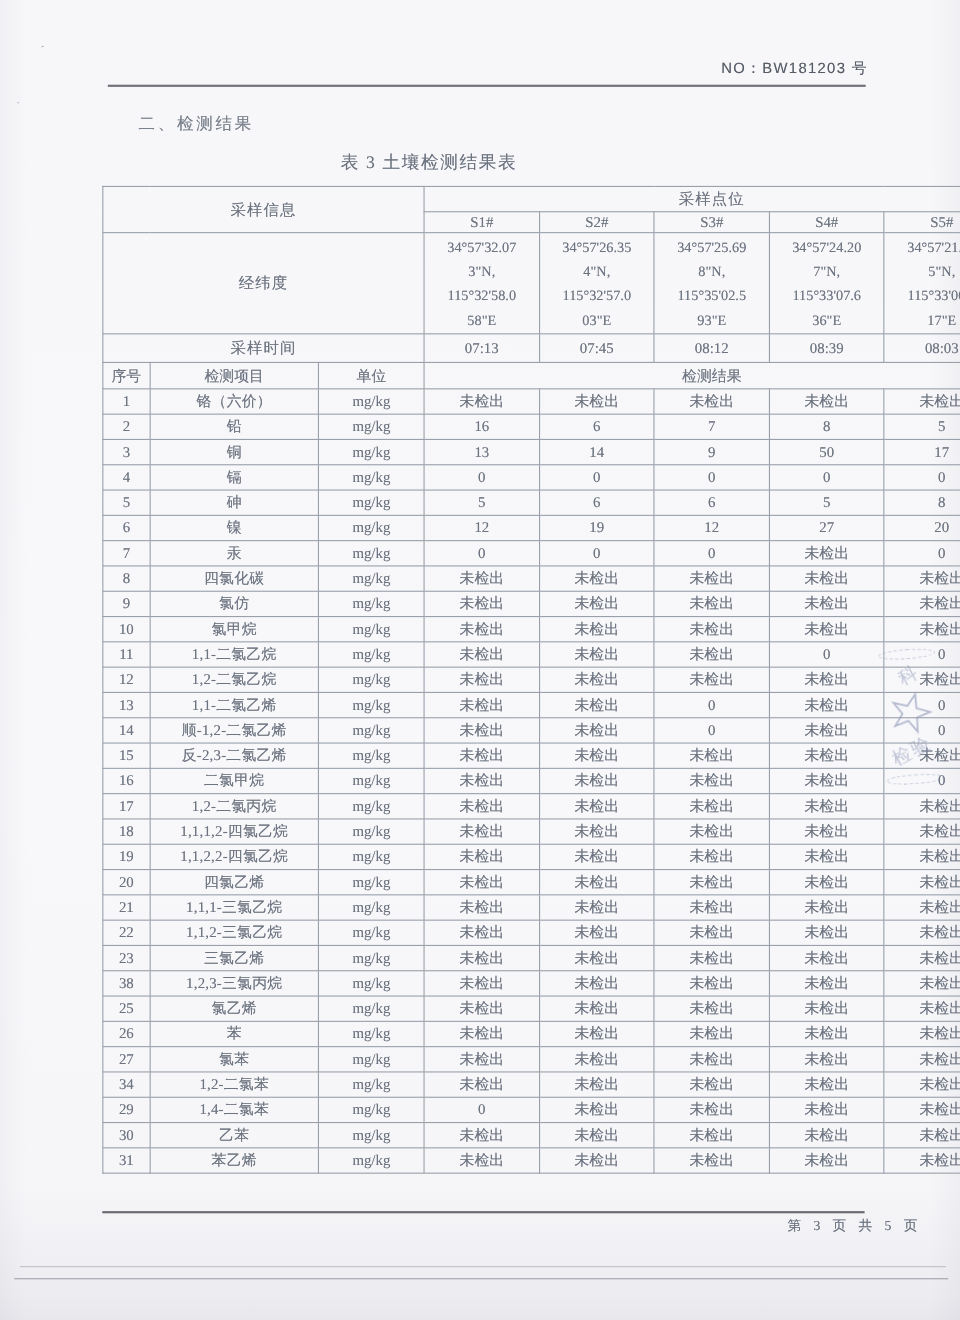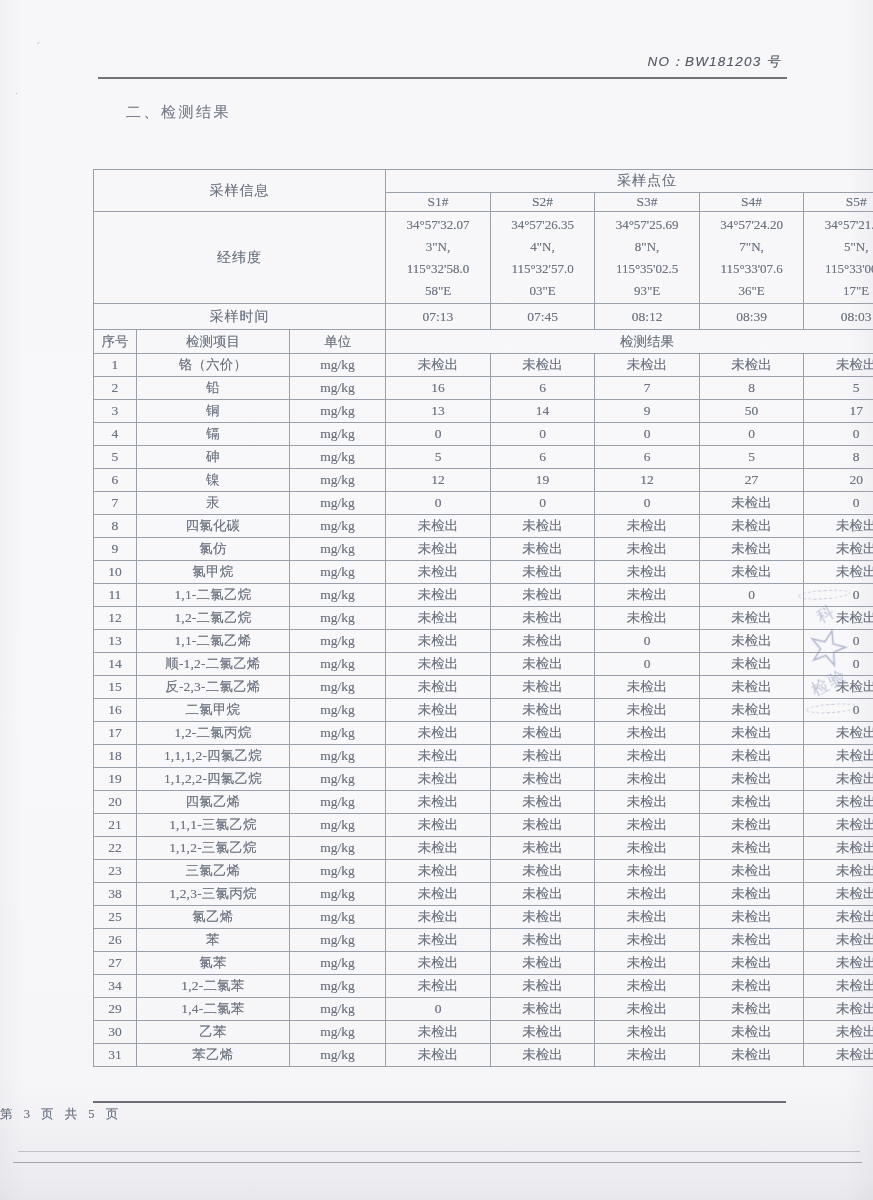--- a/index.html
+++ b/index.html
@@ -12,23 +12,22 @@
     background:
       linear-gradient(90deg, rgba(60,60,80,0.035), rgba(0,0,0,0) 25px, rgba(0,0,0,0) 845px, rgba(60,60,80,0.04)),
       linear-gradient(180deg, #f7f7fa 0%, #f8f8fb 60%, #f6f6f9 90%, #ededf1 98%, #e7e7ec 100%);
     font-family:"Liberation Serif", serif;
     color:#6d7480;
   }
   
   .page { text-shadow:0 0 0.5px rgba(109,116,128,0.55); }
 
   .doc-no {
-    position:absolute; top:53px; right:92px;
+    position:absolute; top:53px; right:84px;
     font-family:"Liberation Sans", sans-serif;
-    font-style:italic;
     font-size:13.5px; letter-spacing:1.2px;
     color:#565c66;
   }
   .top-rule {
     position:absolute; top:77px; left:98px; width:689px; height:2px;
     background:#45454d; opacity:0.75;
   }
   .section-heading {
     position:absolute; top:103px; left:102px;
     font-size:15px; letter-spacing:2.5px; color:#7b828d;margin-left:24px;
@@ -62,21 +61,21 @@
   td.c-label { font-size:14px; letter-spacing:1px; }
   #latlon-row td div { line-height:22px; font-size:13px; }
   tr.data-row td:nth-child(2) { letter-spacing:0.2px; }
 
   .footer-rule {
     position:absolute; top:1101px; left:93px; width:693px; height:2px;
     background:#4a4a52; opacity:0.8;
   }
   .footer-text {
     position:absolute; top:1106px; left:0; width:838px;
-    text-align:left;
+    text-align:right;
     font-size:12.5px; letter-spacing:4px; color:#6b7280;
   }
   .faint-line { position:absolute; height:1px; }
   .faint-line.l1 { top:1151px; left:18px; width:842px; background:rgba(110,112,125,0.35); }
   .faint-line.l2 { top:1162px; left:13px; width:849px; background:rgba(85,88,100,0.5); }
 
   .speck { position:absolute; color:#8d93a0; font-size:11px; text-shadow:none; }
   .speck.s1 { top:40px; left:36px; transform:rotate(12deg); }
   .speck.s2 { top:88px; left:15px; font-size:9px; }
   .speck.s3 { top:330px; left:648px; font-size:10px; }
@@ -108,20 +107,21 @@
 <div class="page">
 
   <div class="speck s1">ˊ</div>
   <div class="speck s2">·</div>
   <div class="speck s3">·</div>
 
   <div class="doc-no">NO：BW181203 号</div>
   <div class="top-rule"></div>
 
   <div class="section-heading">二、检测结果</div>
+  <div class="table-title">表 3  土壤检测结果表</div>
 
   <table class="results-table">
     <colgroup>
       <col style="width:36px">
         <col style="width:129px">
         <col style="width:81px">
       <col style="width:88px">
         <col style="width:88px">
         <col style="width:88px">
       <col style="width:88px">

